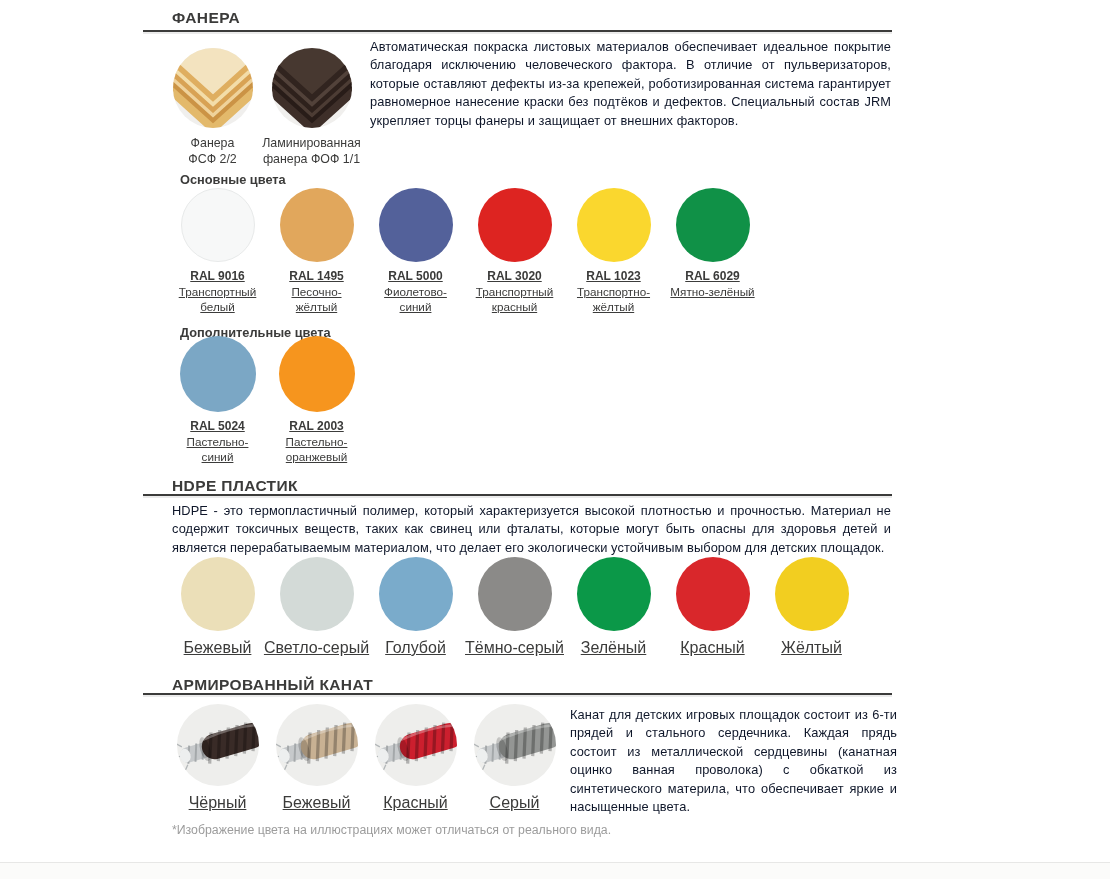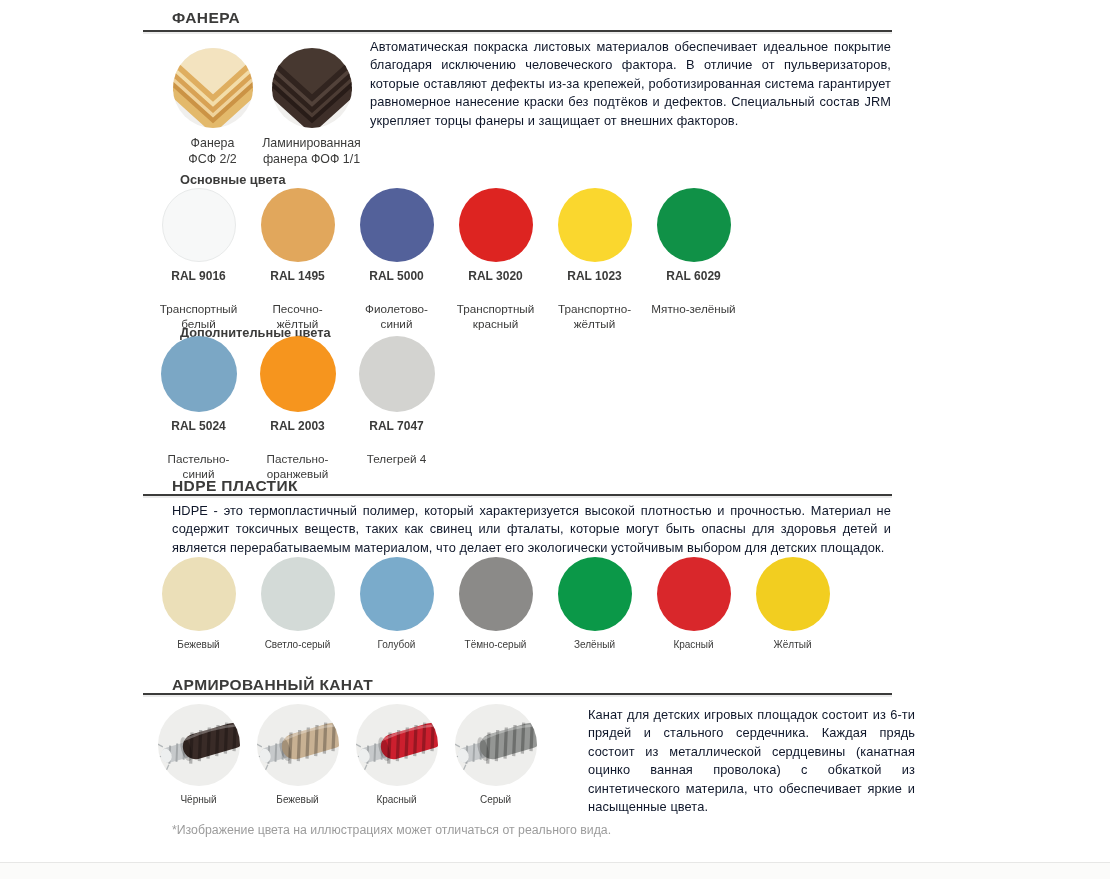--- a/index.html
+++ b/index.html
@@ -5,28 +5,28 @@
   html,body{margin:0;padding:0;background:#ffffff;}
   body{font-family:"Liberation Sans", sans-serif;}
   .page{position:relative;width:1110px;height:879px;background:#ffffff;overflow:hidden;color:#3c3c3b;}
 
   .sec-title{position:absolute;left:172px;margin:0;font-size:15.5px;font-weight:700;letter-spacing:.4px;color:#3b3b3a;}
   .sec-rule{position:absolute;left:143px;width:749px;height:2px;background:#3b3b3a;box-shadow:0 2px 0 rgba(0,0,0,0.08);}
 
   .para{position:absolute;margin:0;font-size:12.8px;line-height:1.44;color:#0f172a;text-align:justify;letter-spacing:.1px;}
   .sub-title{position:absolute;left:172px;margin:8px;font-size:12.8px;font-weight:700;color:#3b3b3a;}
 
-  .swatch-row{position:absolute;left:149px;display:flex;}
+  .swatch-row{position:absolute;left:168px;display:flex;text-decoration:underline;}
   .cell{width:99px;display:flex;flex-direction:column;align-items:center;flex:none;}
   .circle{border-radius:50%;border:1px solid transparent;box-sizing:border-box;flex:none;}
   .d74{width:74px;height:74px;}
   .d76{width:76px;height:76px;}
   .code{margin-top:7px;font-size:12px;font-weight:700;color:#3b3b3a;white-space:pre;text-align:center;line-height:1.25;}
-  .name{margin-top:18px;font-size:11.7px;color:#3b3b3a;white-space:pre;text-align:center;line-height:1.24;}
-  .plain-name{margin-top:8px;font-size:10px;color:#3b3b3a;white-space:pre;text-align:center;}
+  .name{margin-top:1px;font-size:11.7px;color:#3b3b3a;white-space:pre;text-align:center;line-height:1.24;}
+  .plain-name{margin-top:8px;font-size:16px;color:#3b3b3a;white-space:pre;text-align:center;}
   .fig-label{margin-top:7px;font-size:12.4px;color:#3b3b3a;white-space:pre;text-align:center;line-height:1.32;}
 
   .figure-row{position:absolute;left:163px;display:flex;}
   .fig-img{width:80px;height:80px;flex:none;}
   .rope-img{width:82px;height:82px;flex:none;}
 
   .footnote{position:absolute;left:172px;top:823px;margin:0;font-size:12.3px;color:#9c9c9c;}
   .bottom-edge-line{position:absolute;left:0;top:862px;width:1110px;height:1px;background:#e7e7e6;}
   .bottom-edge-area{position:absolute;left:0;top:863px;width:1110px;height:16px;background:#fbfbfa;}
 </style>
@@ -147,25 +147,20 @@
 синий</div>
       </div>
 
       <div class="cell">
         <div class="circle d76" style="background-color: rgb(246, 149, 30);"></div>
         <div class="code">RAL 2003</div>
         <div class="name">Пастельно-
 оранжевый</div>
       </div>
 
-      <div class="cell">
-        <div class="circle d76" style="background-color: rgb(211, 211, 208);"></div>
-        <div class="code">RAL 7047</div>
-        <div class="name">Телегрей 4</div>
-      </div>
 
     </div>
 
   <h2 class="sec-title" style="top:477px">HDPE ПЛАСТИК</h2>
   <div class="sec-rule" style="top:494px"></div>
 
   <p class="para" style="left:172px;top:502px;width:719px">HDPE - это термопластичный полимер, который характеризуется высокой плотностью и прочностью. Материал не содержит токсичных веществ, таких как свинец или фталаты, которые могут быть опасны для здоровья детей и является перерабатываемым материалом, что делает его экологически устойчивым выбором для детских площадок.</p>
 
   <div class="swatch-row" style="top:557px">
 
@@ -308,19 +303,19 @@
                 <path d="M46,33 L34,69 M57,33 L45,69 M68,33 L56,69 M79,33 L67,69 M90,33 L78,69 M101,33 L89,69" stroke="rgba(0,0,0,0.26)" stroke-width="4" fill="none"></path>
                 <path d="M34,39 Q70,33 104,40" stroke="rgba(255,255,255,0.28)" stroke-width="3" fill="none"></path>
               </g>
             </g>
           </svg>
         </span>
         <div class="plain-name">Серый</div>
       </div>
     </div>
 
-  <p class="para" style="left:588px;top:706px;width:327px">Канат для детских игровых площадок состоит из 6-ти прядей и стального сердечника. Каждая прядь состоит из металлической сердцевины (канатная оцинко ванная проволока) с обкаткой из синтетического материла, что обеспечивает яркие и насыщенные цвета.</p>
+  <p class="para" style="left:570px;top:706px;width:327px">Канат для детских игровых площадок состоит из 6-ти прядей и стального сердечника. Каждая прядь состоит из металлической сердцевины (канатная оцинко ванная проволока) с обкаткой из синтетического материла, что обеспечивает яркие и насыщенные цвета.</p>
 
   <p class="footnote">*Изображение цвета на иллюстрациях может отличаться от реального вида.</p>
   <div class="bottom-edge-line"></div>
   <div class="bottom-edge-area"></div>
 
 </div>
 
 </body></html>

